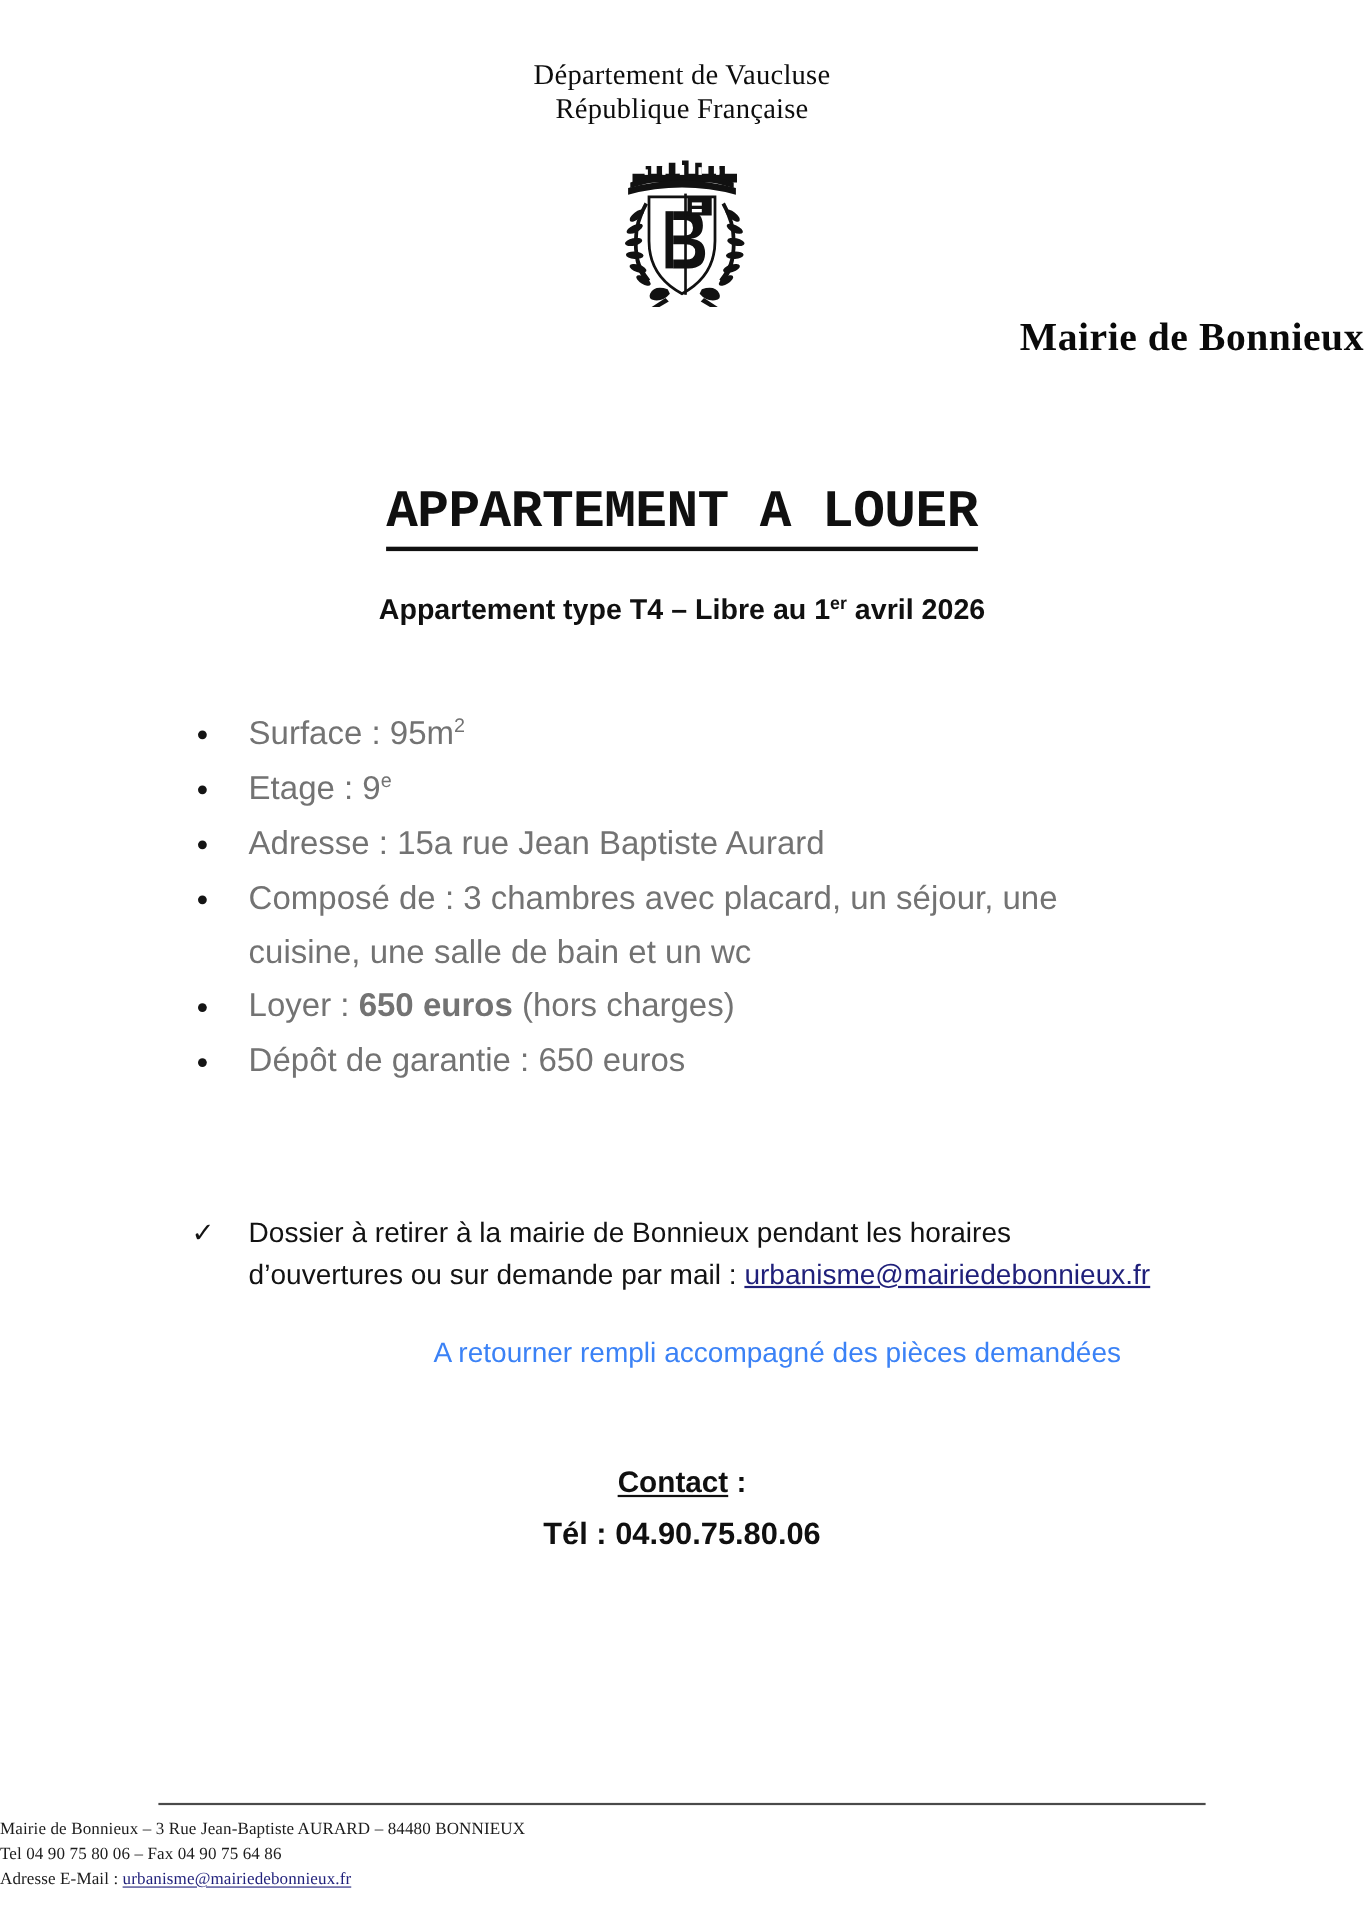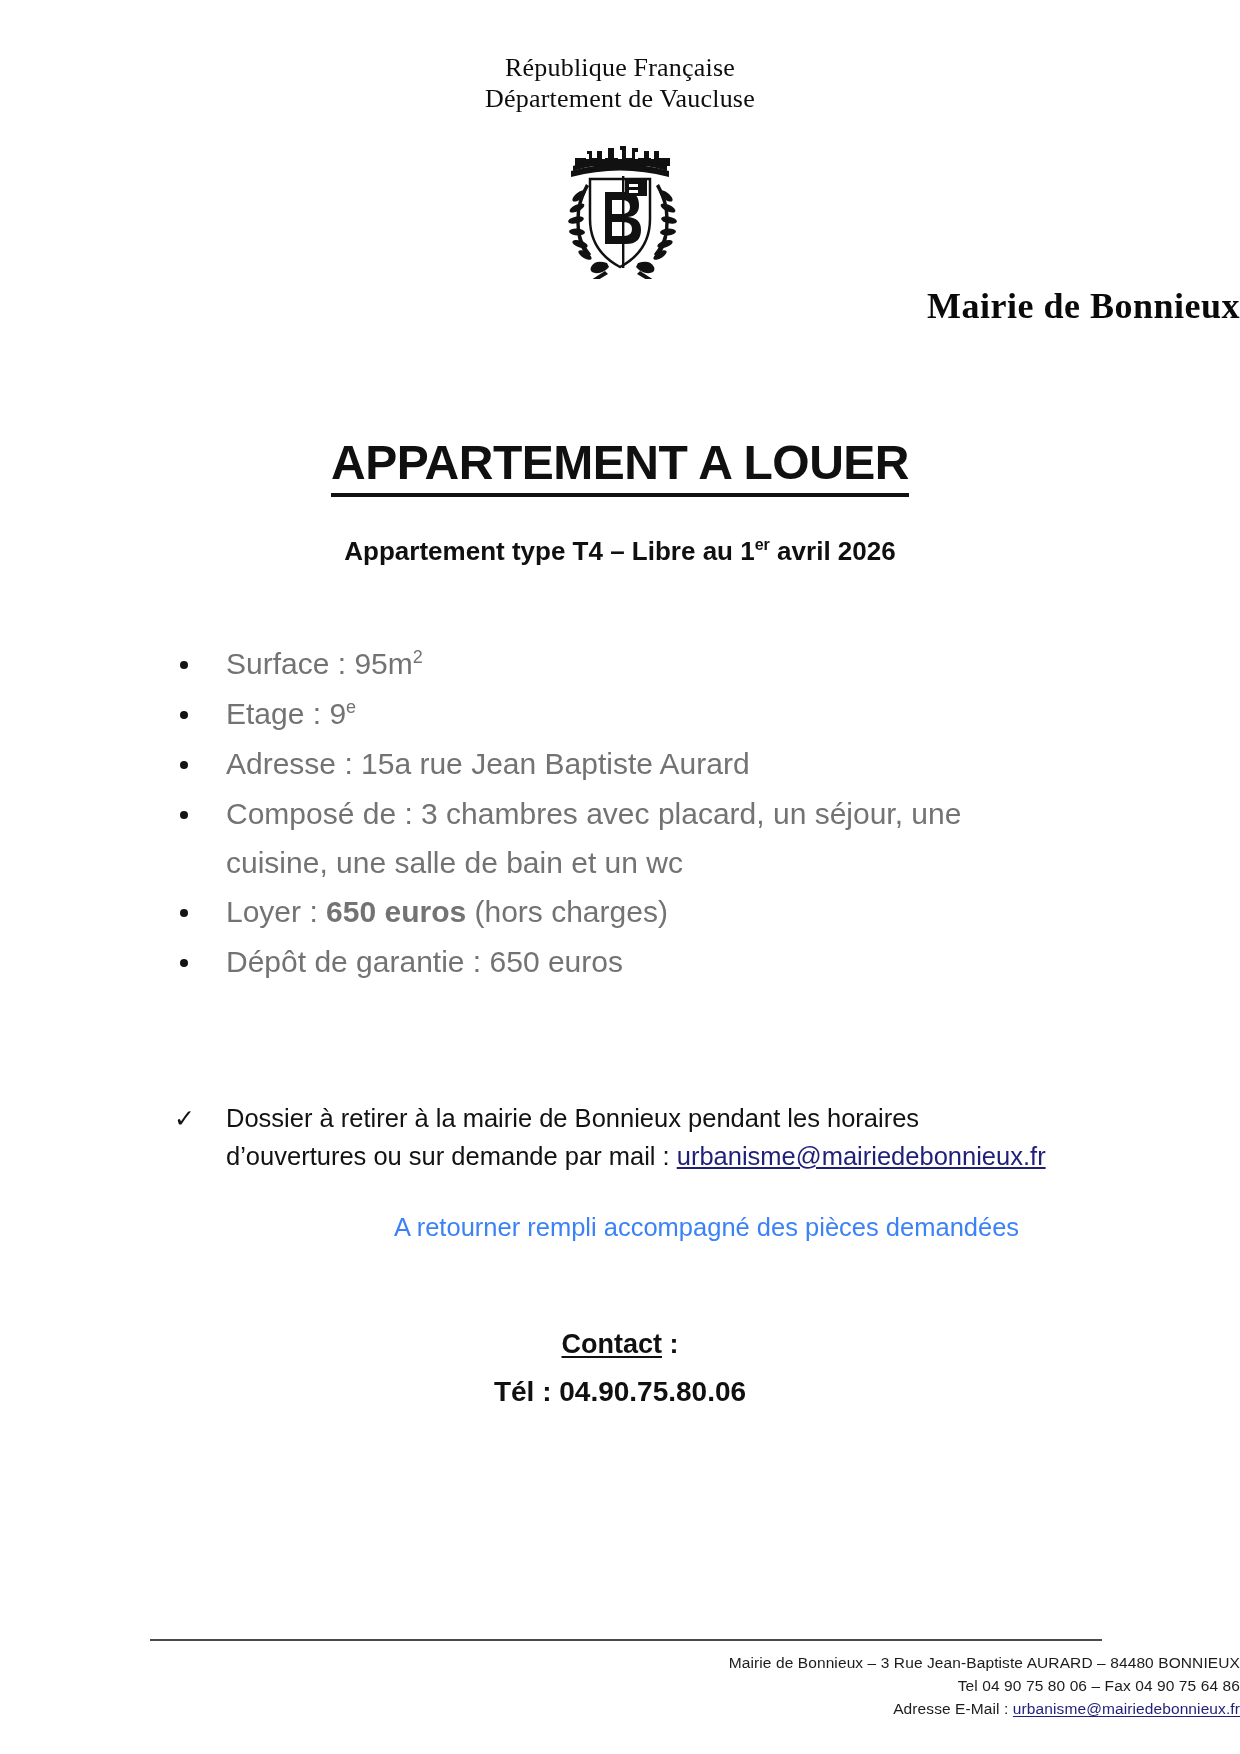--- a/index.html
+++ b/index.html
@@ -63,20 +63,21 @@
     margin-top: 108px;
     text-align: center;
     font-size: 48px;
     font-weight: bold;
     letter-spacing: -0.5px;
     color: #101010;
   }
   .main-title span.ul {
     border-bottom: 4px solid #101010;
     padding-bottom: 4px;
+    font-family: Liberation Mono, monospace;
   }
 
   .subtitle {
     margin-top: 46px;
     text-align: center;
     font-size: 26px;
     font-weight: bold;
     color: #101010;
   }
   .subtitle sup {
@@ -168,24 +169,25 @@
   .contact-tel {
     margin-top: 16px;
     font-size: 28px;
     font-weight: bold;
     color: #101010;
   }
 
   
   .footer {
     position: absolute;
-    left: 12px;
+    left: 0;
     right: 0;
     bottom: 34px;
-    text-align: right;
+    text-align: left;
+    font-family: Liberation Serif, serif;
   }
   .footer-rule {
     width: 952px;
     margin: 0 auto 10px auto;
     border-top: 2px solid #4a4a4a;
   }
   .footer-line {
     font-size: 15.5px;
     line-height: 23px;
     color: #1c1c1c;
@@ -196,22 +198,22 @@
     text-decoration: underline;
     text-underline-offset: 2px;
   }
 </style>
 </head>
 <body>
 
 <div class="page">
 
   <div class="letterhead">
+    <div class="lh-line">Département de Vaucluse</div>
     <div class="lh-line">République Française</div>
-    <div class="lh-line">Département de Vaucluse</div>
 
     <div class="emblem-wrap">
       <svg class="emblem" viewBox="0 0 150 155" aria-hidden="true">
         <g fill="#111111">
 
           <path d="M30 34 h12 v-7 h5 v7 h5 v-7 h5 v7 h6 v-10 h6 v10 h6 v-12 h6 v12 h6 v-10 h6 v10 h6 v-7 h5 v7 h5 v-7 h5 v7 h11 v8 h-95 z"></path>
           <path d="M28 42 q47 -16 94 0 l0 5 q-47 -15 -94 0 z"></path>
 
           <rect x="41" y="30" width="3" height="5" fill="#ffffff"></rect>
           <rect x="57" y="28" width="3" height="7" fill="#ffffff"></rect>

